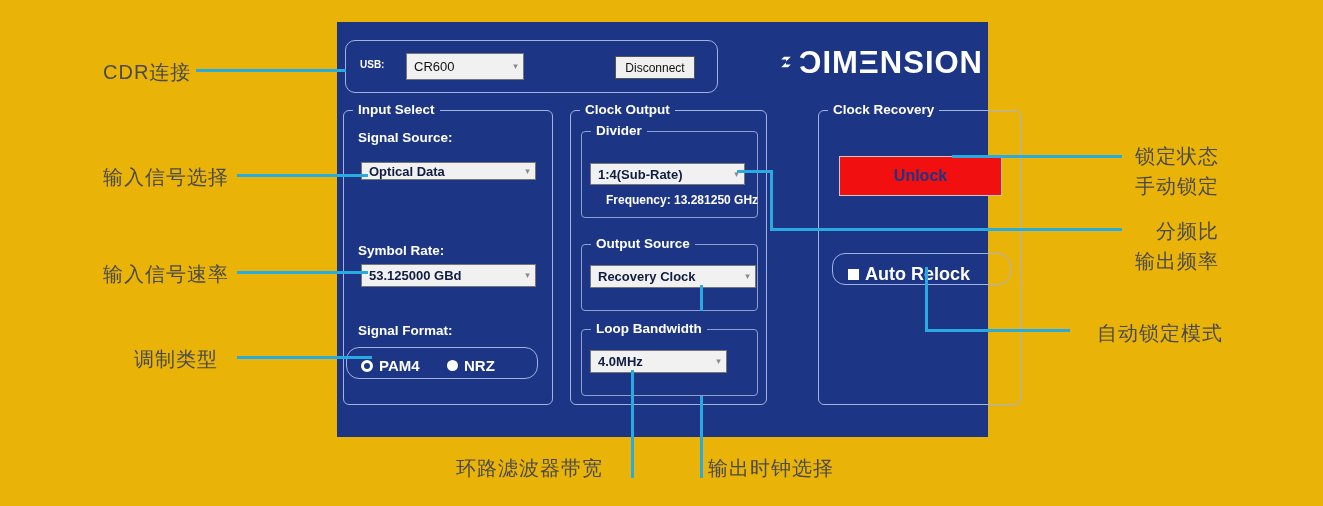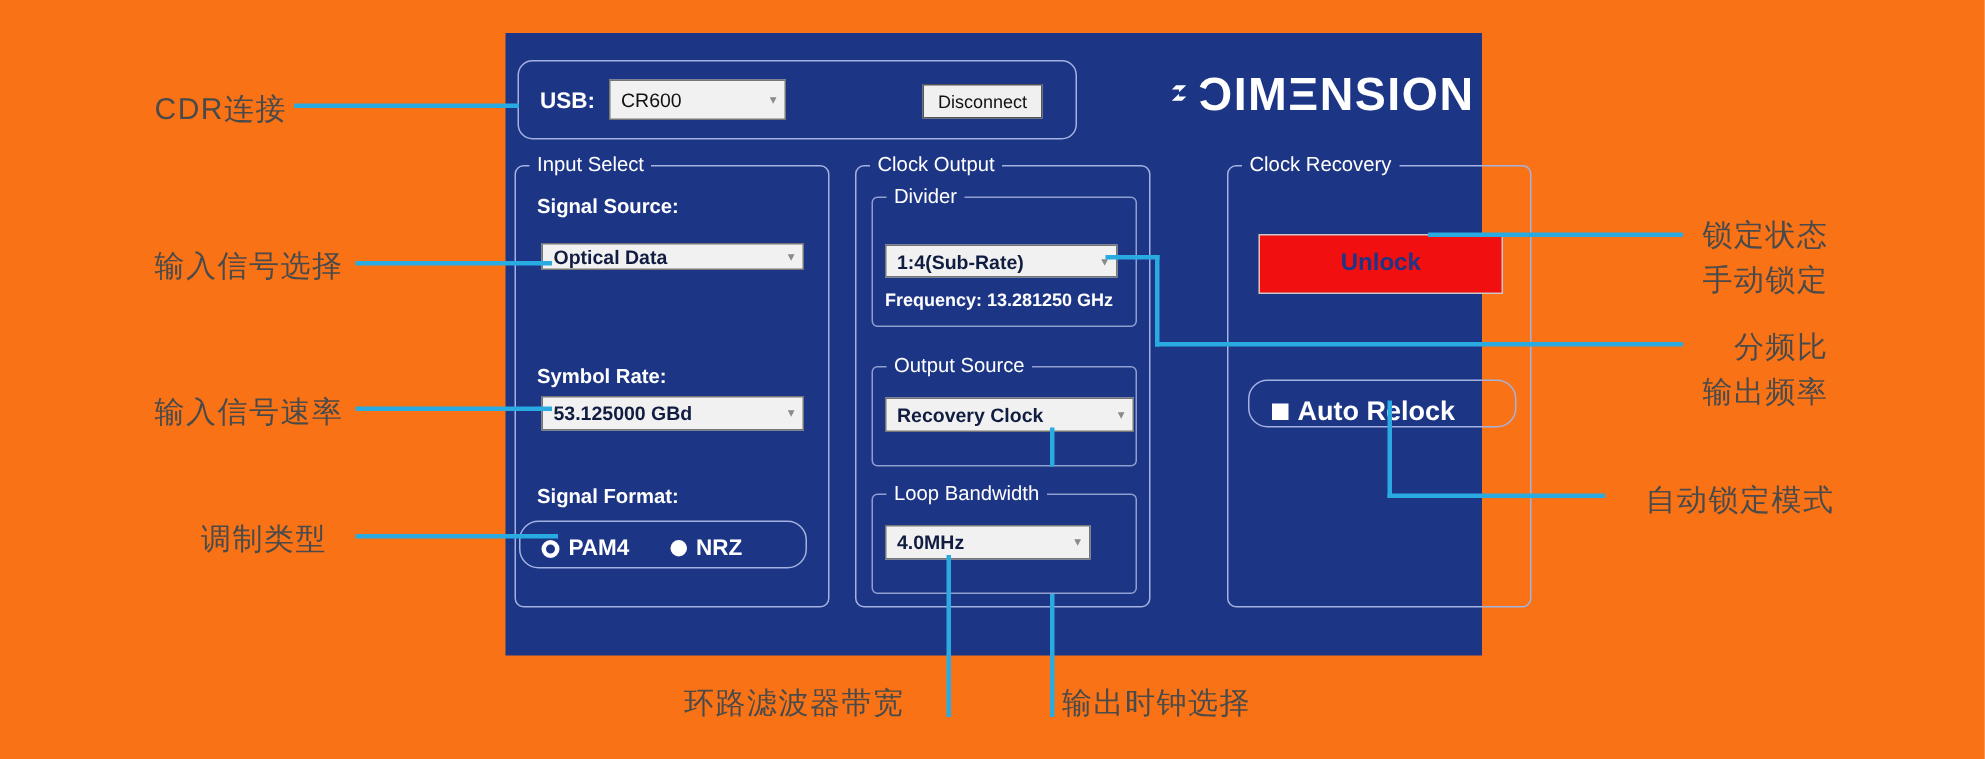--- a/index.html
+++ b/index.html
@@ -1,30 +1,30 @@
 <!DOCTYPE html>
 <html><head>
 <meta charset="utf-8">
 <style>
   :root { --panel:#1d3585; --accent:#29abe2; --border-lite:#a3b2e0; --anno:#4a4a4a; }
   * { margin:0; padding:0; box-sizing:border-box; }
   body { background:#fff; font-family:"Liberation Sans", sans-serif; }
-  .canvas { position:relative; width:1323px; height:506px; background:#f97316; overflow:hidden;padding-left:16px; }
+  .canvas { position:relative; width:1323px; height:506px; background:#eab308; overflow:hidden;padding-left:16px; }
 
   
   .anno { position:absolute; font-size:20px; color:var(--anno); white-space:nowrap; letter-spacing:1px; }
   .hline { position:absolute; height:3px; background:var(--accent); z-index:6; }
   .vline { position:absolute; width:3px;  background:var(--accent); z-index:6; }
 
   
   .panel { position:absolute; left:337px; top:22px; width:651px; height:415px; background:var(--panel); z-index:2; }
 
   .grp { position:absolute; border:1px solid var(--border-lite); border-radius:6px; }
   .grp-title { position:absolute; top:-9px; left:9px; background:var(--panel); padding:0 5px;
-               color:#fff; font-weight:normal; font-size:13.5px; white-space:nowrap; }
+               color:#fff; font-weight:bold; font-size:13.5px; white-space:nowrap; }
   .sub { border-color:#8fa0d0; border-radius:4px; background:var(--panel); z-index:7; }
   .flabel { position:absolute; color:#fff; font-weight:bold; font-size:13.5px; white-space:nowrap; }
 
   .dd { position:absolute; background:#f1f1f1; border:1px solid #767676; display:flex; align-items:center; z-index:8; }
   .dd-val { flex:1; padding-left:7px; font-size:13px; font-weight:bold; color:#101c40; white-space:nowrap; overflow:hidden; }
   .dd-val.plain { font-weight:normal; color:#111; }
   .dd-arrow { width:15px; color:#8a8a8a; font-size:9px; line-height:1; text-align:center; }
 
   .btn { position:absolute; background:#f0f0f0; border:1px solid #555; display:flex; align-items:center; justify-content:center;
          font-size:12px; color:#111; z-index:8; }
@@ -33,21 +33,21 @@
 
   .pillbox { position:absolute; border:1px solid var(--border-lite); border-radius:13px; }
   .radio-row { position:absolute; display:flex; align-items:center; gap:6px; }
   .radio-ring { width:12px; height:12px; border-radius:50%; border:3px solid #fff; background:transparent; }
   .radio-dot  { width:11px; height:11px; border-radius:50%; background:#fff; }
   .radio-lab  { color:#fff; font-weight:bold; font-size:15px; }
   .cb { width:11px; height:11px; background:#fff; }
 
   .logo { position:absolute; display:flex; align-items:center; gap:8px; z-index:8; }
   .logo-text { color:#fff; font-weight:bold; font-size:31px; letter-spacing:1px; line-height:1; }
-  .freq { position:absolute; color:#fff; font-weight:bold; font-size:12px; white-space:nowrap; }
+  .freq { position:absolute; color:#fff; font-weight:bold; font-size:12px; white-space:nowrap;margin-left:16px; }
 </style>
 </head>
 <body>
 
 <div class="canvas">
 
   <div class="anno" style="left:103px; top:59px;">CDR连接</div>
   <div class="anno" style="left:103px; top:164px;">输入信号选择</div>
   <div class="anno" style="left:103px; top:261px;">输入信号速率</div>
   <div class="anno" style="left:134px; top:346px;">调制类型</div>
@@ -75,21 +75,21 @@
   <div class="vline" style="left:925px; top:267px; height:65px;"></div>
   <div class="hline" style="left:925px; top:329px; width:145px;"></div>
 
   <div class="vline" style="left:631px; top:370px; height:108px;"></div>
   <div class="vline" style="left:700px; top:285px; height:26px;"></div>
   <div class="vline" style="left:700px; top:396px; height:82px;"></div>
 
   <div class="panel">
 
     <div class="grp" style="left:8px; top:18px; width:373px; height:53px; border-radius:10px;">
-      <div class="flabel" style="left:14px; top:18px; font-size:15px;">USB:</div>
+      <div class="flabel" style="left:14px; top:18px; font-size:10px;">USB:</div>
       <div class="dd" style="left:60px; top:12px; width:118px; height:27px;">
         <span class="dd-val plain">CR600</span>
         <span class="dd-arrow">▾</span>
       </div>
       <button class="btn" style="left:269px; top:15px; width:80px; height:23px;">Disconnect</button>
     </div>
 
     <div class="logo" style="left:444px; top:12px; width:202px; height:56px;">
       <svg width="42" height="48" viewBox="0 0 46 50">
         <path d="M45 1 H14 L1 14 h22 v9 L45 1 Z" fill="#ffffff"></path>

